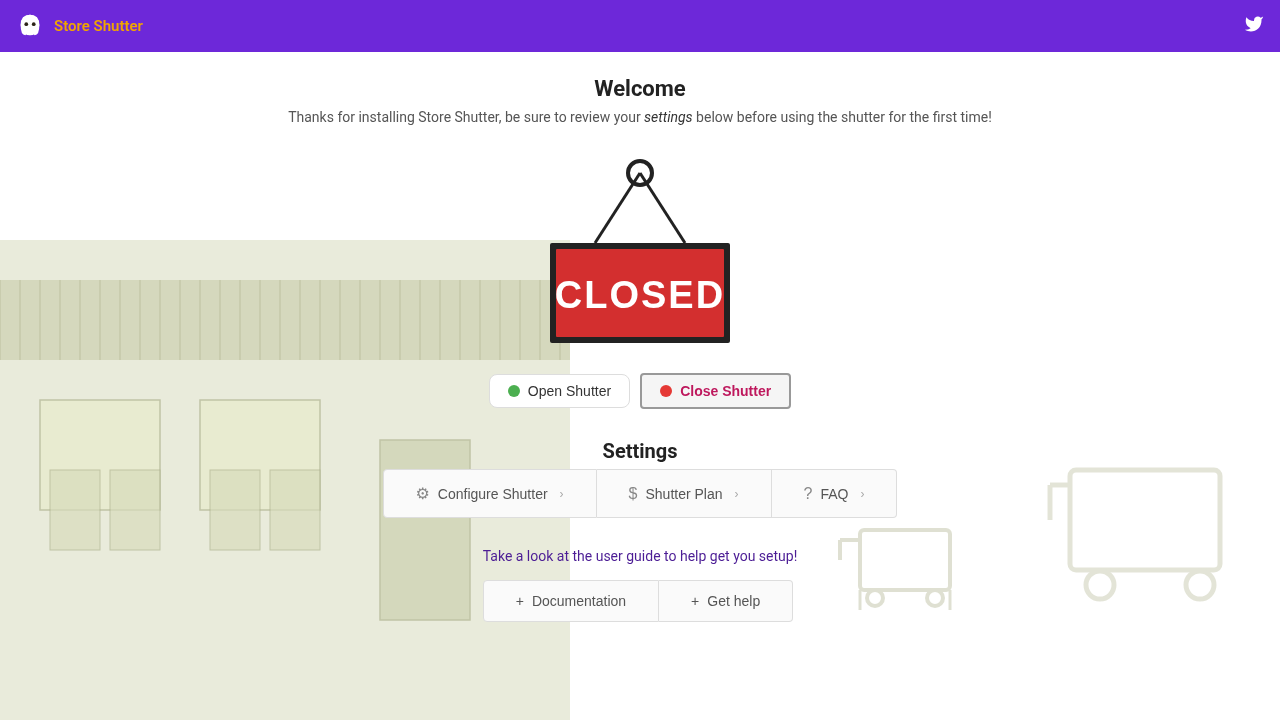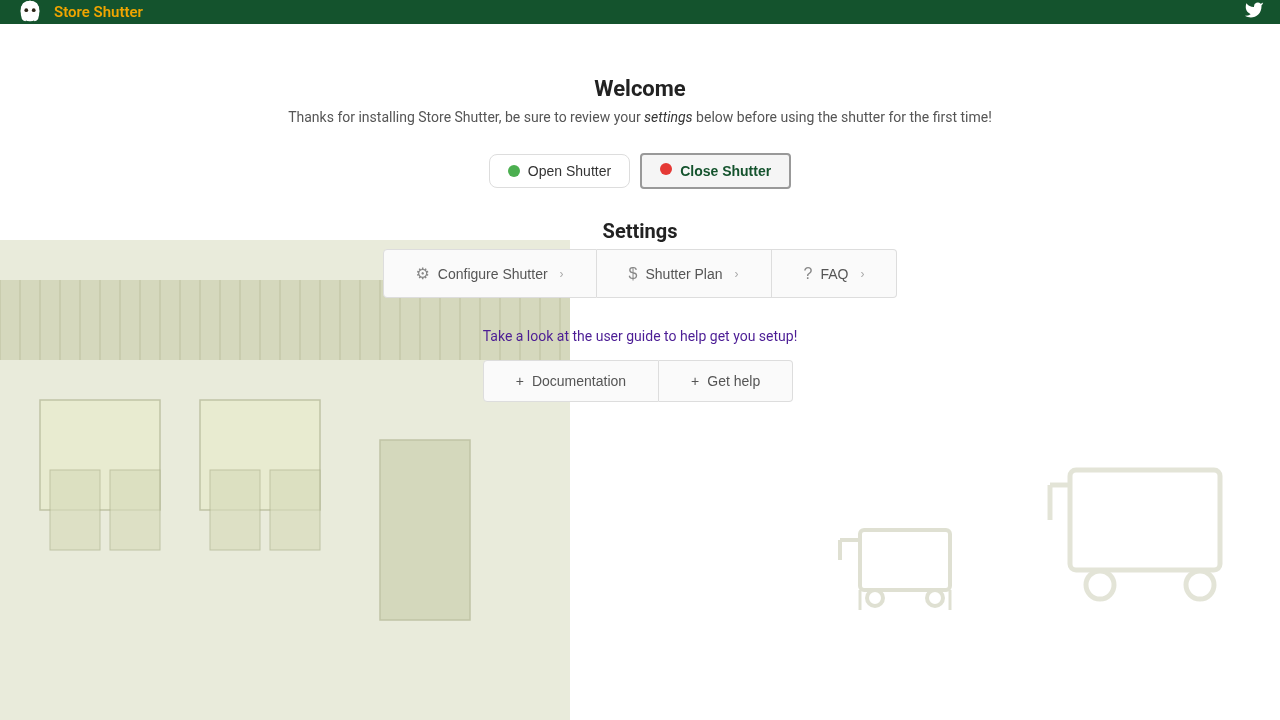--- a/index.html
+++ b/index.html
@@ -7,22 +7,22 @@
       font-family: -apple-system, BlinkMacSystemFont, 'Segoe UI', Roboto, sans-serif;
       background: #fff;
       width: 1280px;
       height: 720px;
       overflow: hidden;
       position: relative;
     }
 
     
     .header {
-      background: #14532d;
-      height: 24px;
+      background: #6d28d9;
+      height: 52px;
       display: flex;
       align-items: center;
       justify-content: space-between;
       padding: 0 16px;
       position: relative;
       z-index: 10;
     }
     .header-left {
       display: flex;
       align-items: center;
@@ -114,29 +114,30 @@
     }
     .btn-open-shutter .dot {
       width: 12px;
       height: 12px;
       border-radius: 50%;
       background: #4caf50;
     }
 
     .btn-close-shutter {
       display: flex;
+      align-items: center;
       gap: 8px;
       padding: 8px 18px;
       border: 2px solid #999;
       border-radius: 4px;
       background: #f5f5f5;
       cursor: pointer;
       font-size: 14px;
       font-weight: 600;
-      color: #14532d;
+      color: #be185d;
     }
     .btn-close-shutter .dot {
       width: 12px;
       height: 12px;
       border-radius: 50%;
       background: #e53935;
     }
 
     
     .settings-section {
@@ -331,20 +332,36 @@
   </svg>
 </div>
 
 <div class="main-content">
 
   <h1 class="welcome-title">Welcome</h1>
   <p class="welcome-subtitle">
     <span>Thanks for installing Store Shutter, be sure to review your </span><em>settings</em><span> below before using the shutter for the first time!</span>
   </p>
 
+  <div class="closed-sign-container">
+    <svg width="220" height="200" viewBox="0 0 220 200" xmlns="http://www.w3.org/2000/svg">
+
+      <line x1="110" y1="20" x2="65" y2="90" stroke="#222" stroke-width="3"></line>
+
+      <line x1="110" y1="20" x2="155" y2="90" stroke="#222" stroke-width="3"></line>
+
+      <circle cx="110" cy="20" r="12" fill="none" stroke="#222" stroke-width="4"></circle>
+
+      <rect x="20" y="90" width="180" height="100" rx="2" fill="#222"></rect>
+
+      <rect x="26" y="96" width="168" height="88" rx="1" fill="#d32f2f"></rect>
+
+      <text x="110" y="155" text-anchor="middle" font-family="Arial Black, Arial" font-weight="900" font-size="38" fill="white" letter-spacing="2">CLOSED</text>
+    </svg>
+  </div>
 
   <div class="shutter-toggle">
     <button class="btn-open-shutter">
       <span class="dot"></span>
       <span>Open Shutter</span>
     </button>
     <button class="btn-close-shutter">
       <span class="dot"></span>
       <span>Close Shutter</span>
     </button>

